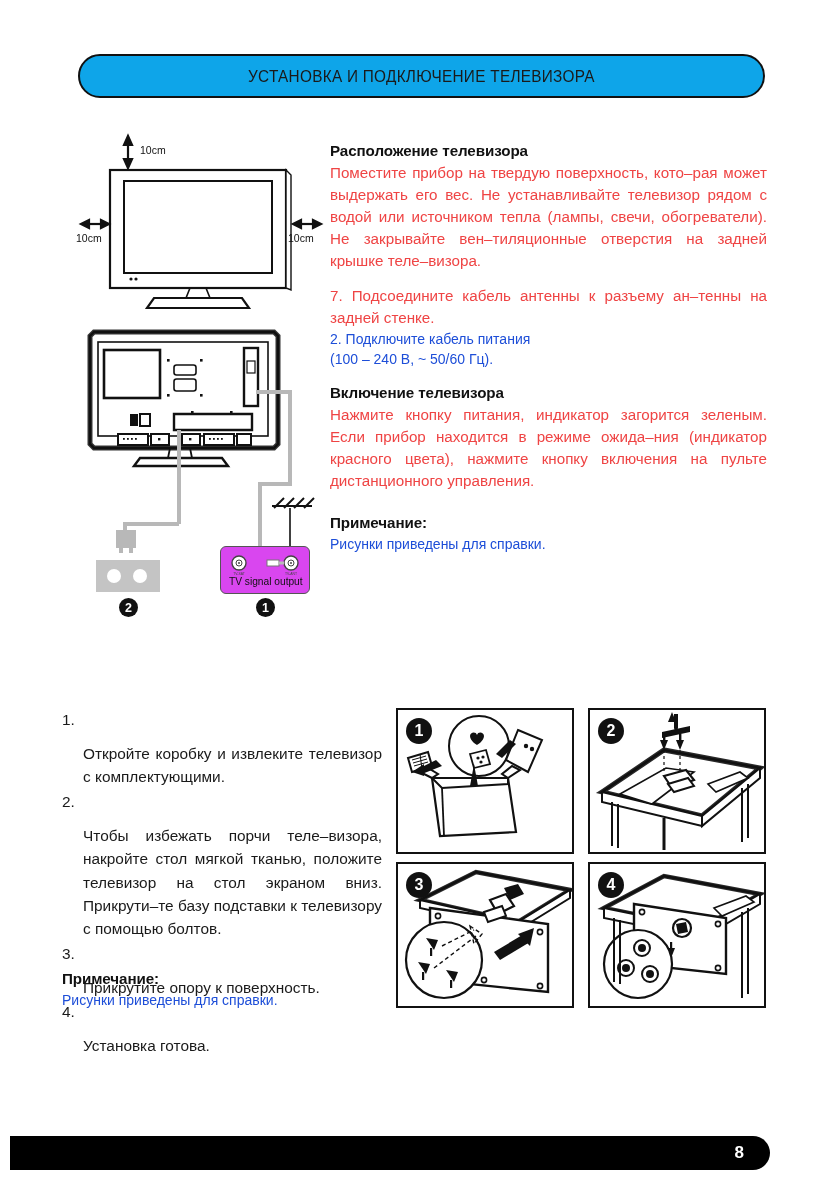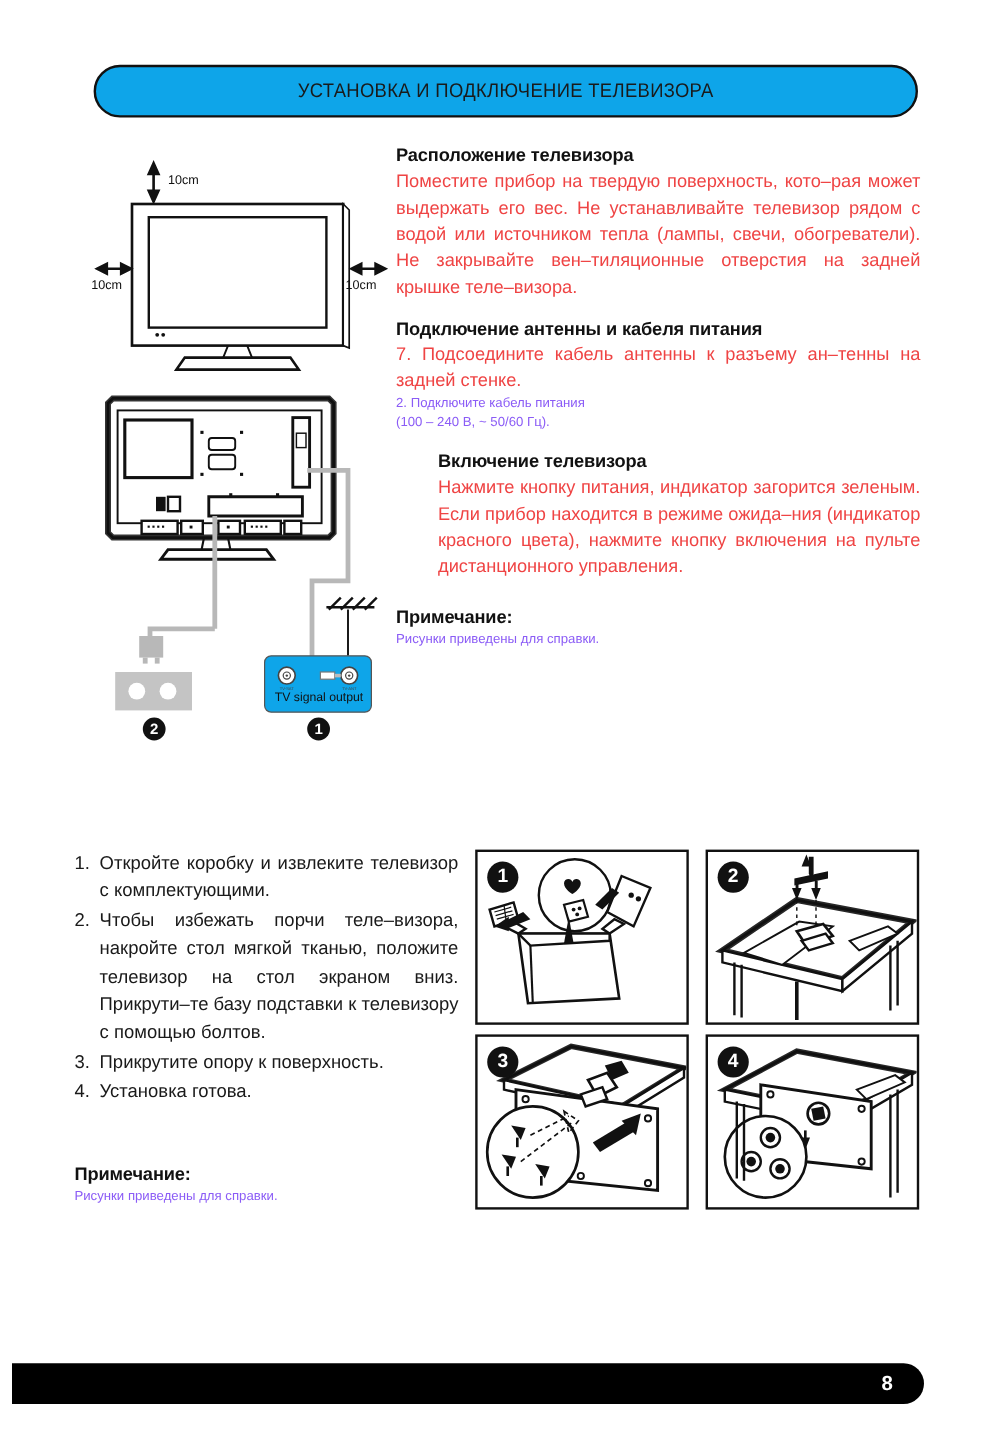--- a/index.html
+++ b/index.html
@@ -42,37 +42,37 @@
     color: #111;
   }
   .p-just {
     font-size: 15.2px;
     line-height: 1.45;
     text-align: justify;
     text-justify: inter-word;
     color: #ef4444;
   }
   .p-left {
-    font-size: 11px;
+    font-size: 14px;
     line-height: 1.45;
     text-align: left;
-    color: #8b5cf6;
+    color: #1d4ed8;
   }
   .blk { margin-bottom: 13px; }
 
   
   .list-col { position: absolute; }
   .li {
     display: flex;
     font-size: 15.4px;
     line-height: 1.52;
     margin-bottom: 1px;
   }
   .li-num { width: 21px; flex: 0 0 21px; text-align: left; }
-  .li-txt { flex: 1 1 auto; text-align: justify; text-justify: inter-word; }
+  .li-txt { flex: 1 1 auto; text-align: justify; text-justify: inter-word; margin-top: 34px; }
   .li-txt.nojust { text-align: left; }
 
   
   .panel {
     position: absolute;
     border: 2px solid #111;
     background: #fff;
     overflow: hidden;
   }
   .badge-num {
@@ -119,21 +119,21 @@
     background: #111;
     color: #fff;
     font-size: 12.5px;
     font-weight: bold;
     display: flex; align-items: center; justify-content: center;
   }
   .sig-box {
     position: absolute;
     border: 1.4px solid #555;
     border-radius: 6px;
-    background: #0ea5e9;
+    background: #d946ef;
   }
   .sig-label {
     position: absolute;
     font-size: 10.2px;
     color: #111;
     white-space: nowrap;
   }
   svg { display: block; }
 </style>
 </head>
@@ -278,35 +278,34 @@
         <text x="18" y="28" font-size="3.4" text-anchor="middle" fill="#444" font-family="Liberation Sans, sans-serif">TV-SAT</text>
         <text x="70" y="28" font-size="3.4" text-anchor="middle" fill="#444" font-family="Liberation Sans, sans-serif">TV-ANT</text>
       </svg>
       <span class="sig-label" style="left:8px; top:29px;">TV signal output</span>
     </div>
 
     <span class="marker-circle" style="left:41px; top:280px;">2</span>
     <span class="marker-circle" style="left:178px; top:280px;">1</span>
   </div>
 
-  <div class="body-col" style="left:330px; top:119px; width:437px;">
+  <div class="body-col" style="left:330px; top:140px; width:437px;">
 
     <div class="blk">
       <div class="h-bold">Расположение телевизора</div>
       <div class="p-just">Поместите прибор на твердую поверхность, кото–рая может выдержать его вес. Не устанавливайте телевизор рядом с водой или источником тепла (лампы, свечи, обогреватели). Не закрывайте вен–тиляционные отверстия на задней крышке теле–визора.</div>
     </div>
 
     <div class="blk">
-      <div class="h-bold">Подключение антенны и кабеля питания</div>
       <div class="p-just">7. Подсоедините кабель антенны к разъему ан–тенны на задней стенке.</div>
       <div class="p-left">2. Подключите кабель питания</div>
       <div class="p-left">(100 – 240 В, ~ 50/60 Гц).</div>
     </div>
 
-    <div class="blk" style="margin-bottom:20px;margin-left:35px;">
+    <div class="blk" style="margin-bottom:20px;">
       <div class="h-bold">Включение телевизора</div>
       <div class="p-just">Нажмите кнопку питания, индикатор загорится зеленым. Если прибор находится в режиме ожида–ния (индикатор красного цвета), нажмите кнопку включения на пульте дистанционного управления.</div>
     </div>
 
     <div>
       <div class="h-bold">Примечание:</div>
       <div class="p-left">Рисунки приведены для справки.</div>
     </div>
   </div>
 

